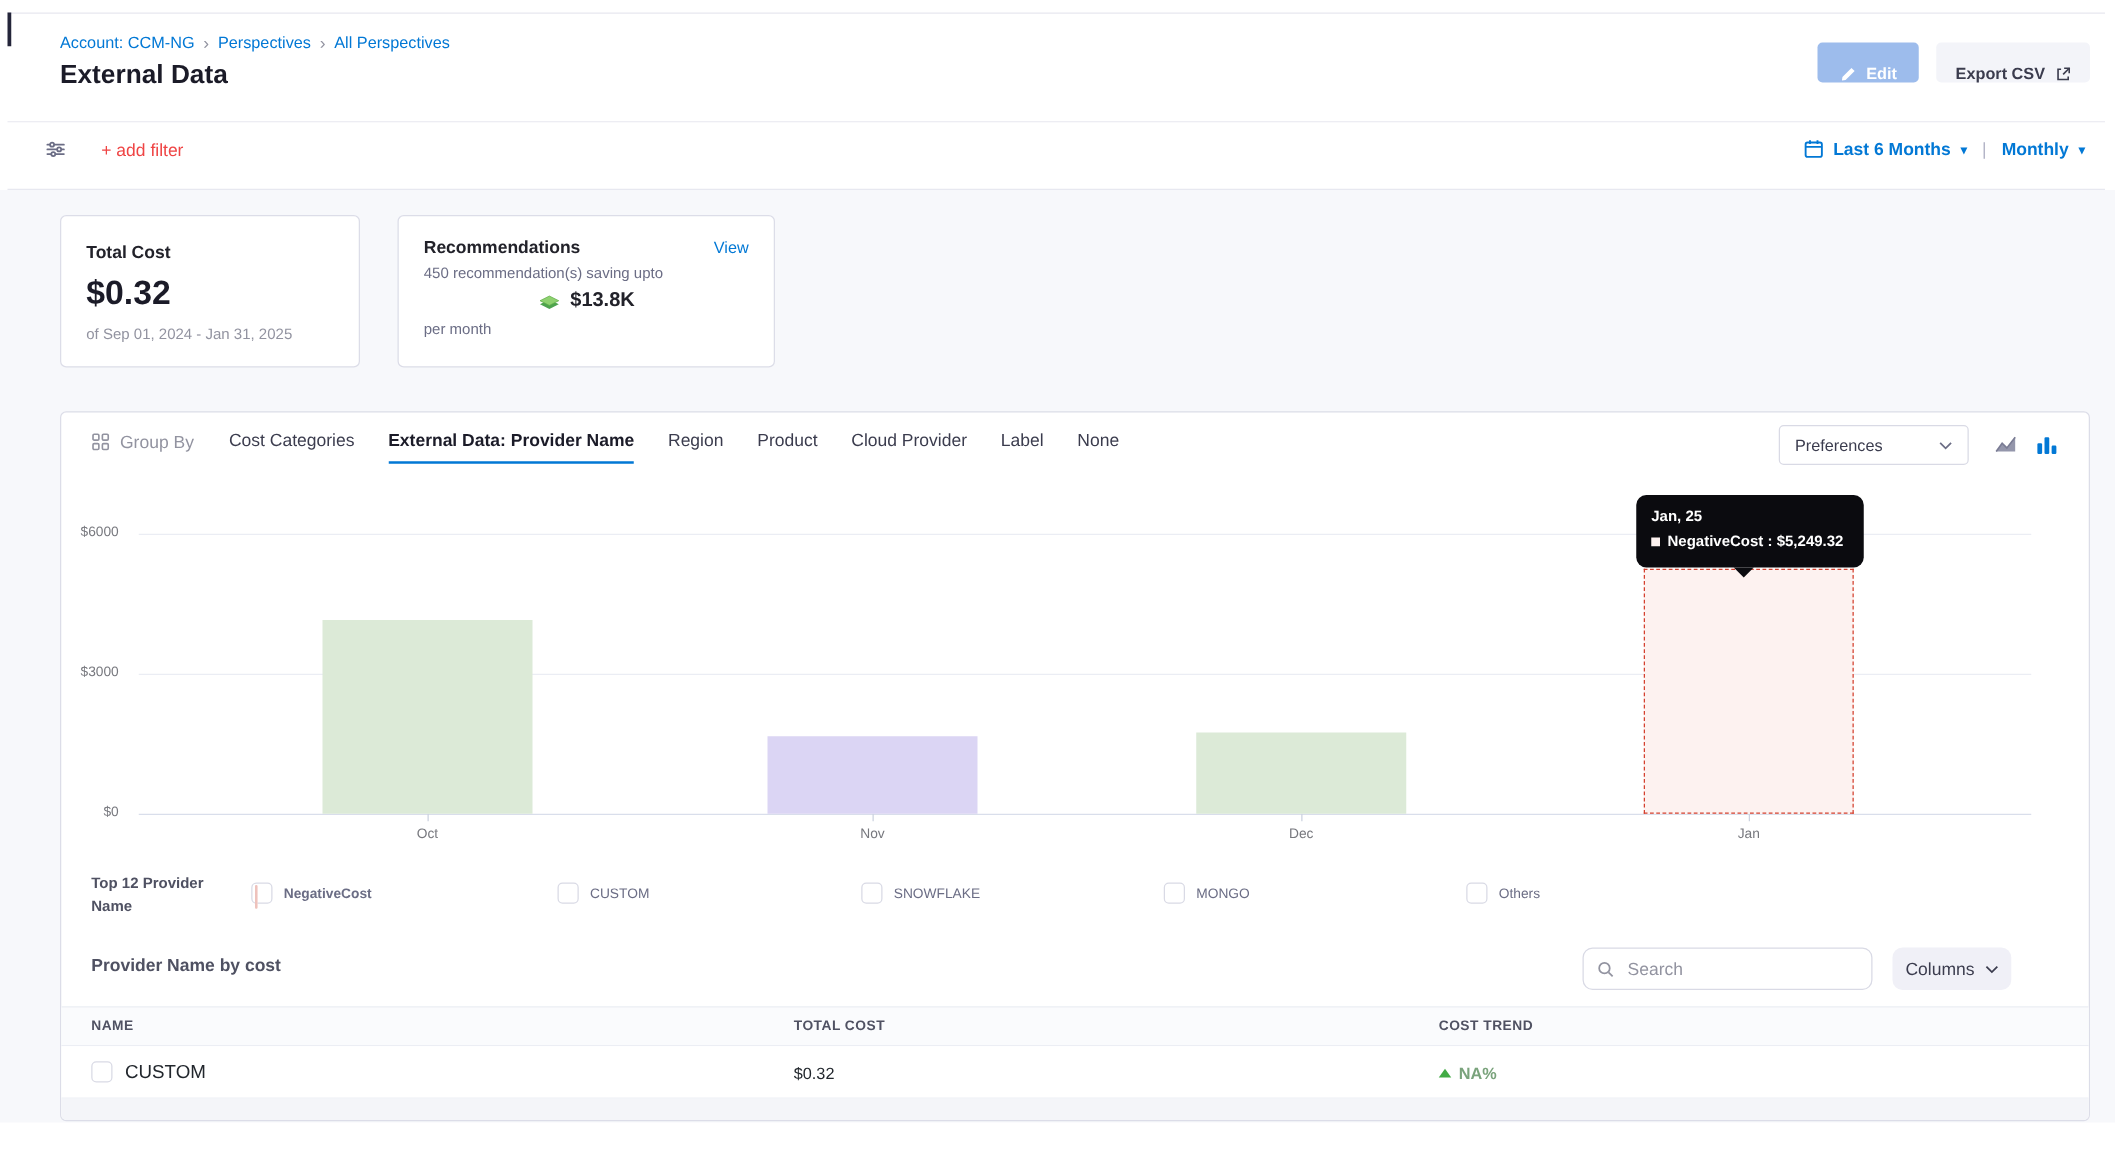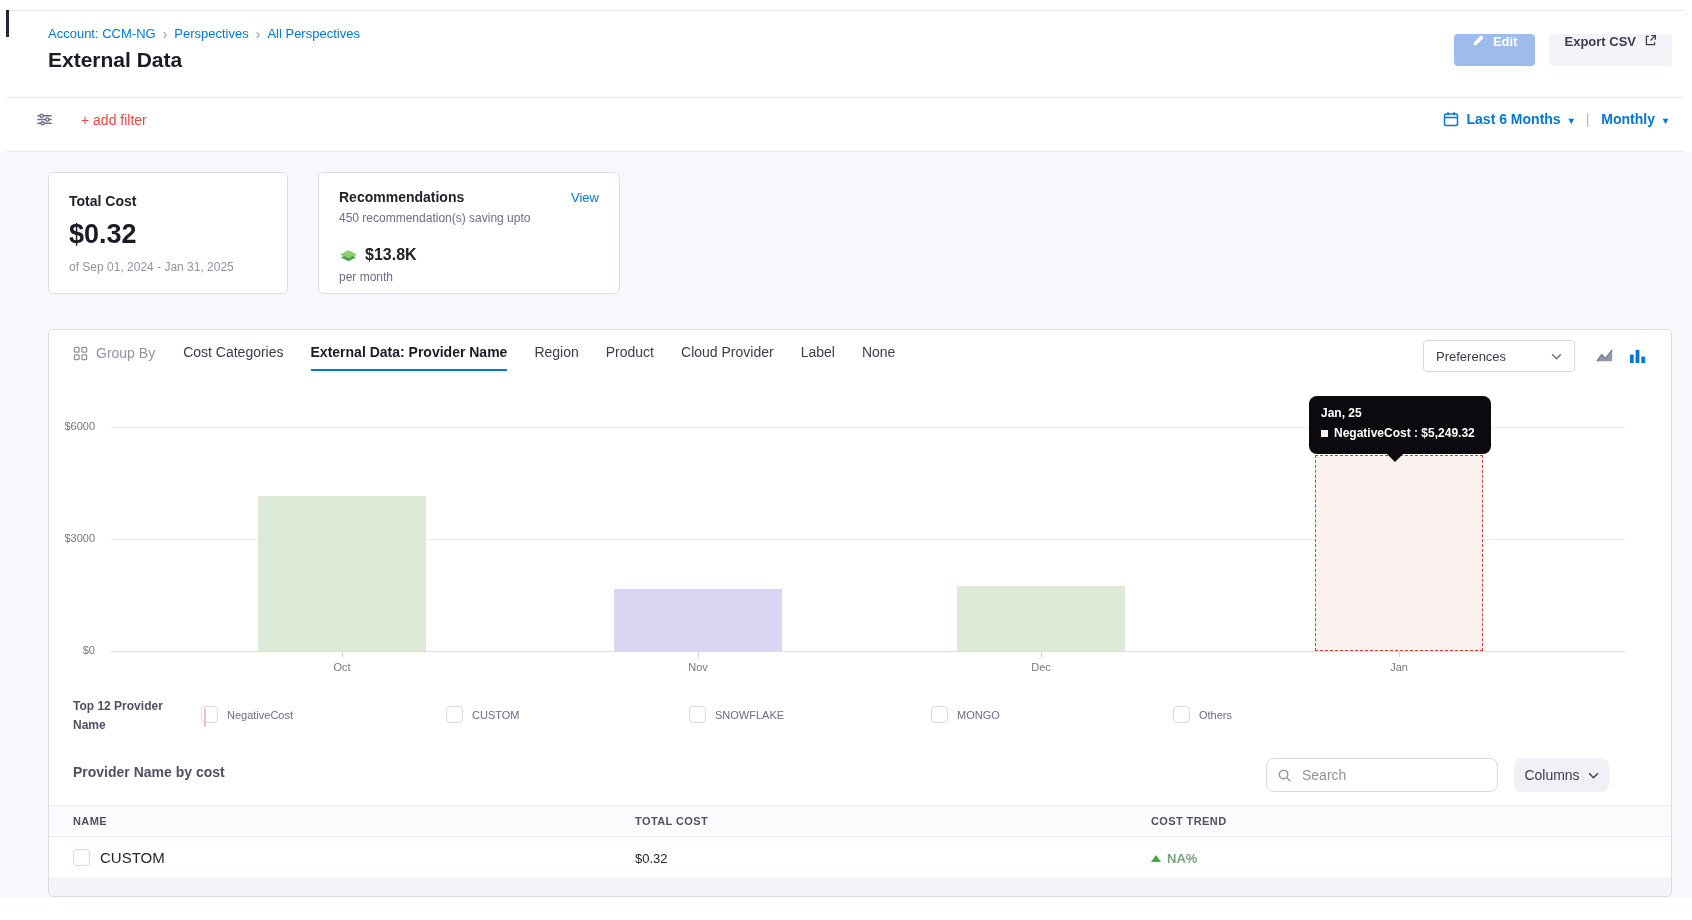--- a/index.html
+++ b/index.html
@@ -9,21 +9,21 @@
   .top-hairline { position:absolute; left:6px; right:8px; top:10px; height:1px; background:#e7e8f0; }
   .nav-tick { position:absolute; left:6px; top:10px; width:3px; height:27px; background:#24253a; }
 
   
   .hdr { position:absolute; left:48px; right:20px; top:26px; height:66px; }
   .breadcrumb { display:flex; align-items:center; gap:7px; font-size:13px; }
   .breadcrumb a { color:#0278d5; text-decoration:none; cursor:pointer; }
   .crumb-sep { color:#9293a0; font-size:14px; line-height:1; }
   .page-title { margin:7px 0 4px; font-size:21px; font-weight:700; color:#1b1b28; }
   .hdr-actions { position:absolute; right:0; top:8px; display:flex; gap:14px; }
-  .btn { display:flex; align-items:flex-start; gap:8px; height:32px; border:none; border-radius:4px; font-size:13px; font-weight:700; font-family:inherit; cursor:pointer; }
+  .btn { display:flex; align-items:flex-end; gap:8px; height:32px; border:none; border-radius:4px; font-size:13px; font-weight:700; font-family:inherit; cursor:pointer; }
   .btn-edit { background:#9dbcec; color:#fff; padding:0 18px; }
   .btn-export { background:#f3f4f9; color:#3b3c4e; padding:0 15px; }
   .hdr-divider { position:absolute; left:6px; right:8px; top:97px; height:1px; background:#e7e8f0; }
 
   
   .toolbar { position:absolute; left:0; right:0; top:98px; height:53px; background:#fff; }
   .tb-left { position:absolute; left:36px; top:13px; display:flex; align-items:center; gap:28px; }
   .add-filter { color:#ef4444; font-size:14px; font-weight:500; cursor:pointer; }
   .tb-right { position:absolute; right:24px; top:13px; display:flex; align-items:center; gap:8px; color:#0278d5; font-size:14px; font-weight:600; }
   .tb-right .caret { font-size:10px; margin-top:2px; }
@@ -35,21 +35,21 @@
 
   .card { position:absolute; top:20px; background:#fff; border:1px solid #dcdde8; border-radius:5px; }
   .card-total { left:48px; width:240px; height:122px; padding:20px; }
   .card-label { font-size:14px; font-weight:700; color:#22222a; }
   .card-value { font-size:27px; font-weight:700; color:#1b1b28; margin-top:10px; }
   .card-period { font-size:12px; color:#9293a0; margin-top:10px; }
   .card-reco { left:318px; width:302px; height:122px; padding:16px 20px; }
   .reco-top { display:flex; justify-content:space-between; align-items:center; }
   .view-link { color:#0278d5; font-size:13px; cursor:pointer; }
   .reco-sub { font-size:12px; color:#6b6d85; margin-top:6px; }
-  .reco-amt-row { display:flex; align-items:center; gap:7px; margin-top:21px; }
+  .reco-amt-row { display:flex; align-items:center; gap:7px; margin-top:7px;justify-content:center; }
   .reco-amt { font-size:16px; font-weight:700; color:#22222a; }
   .reco-per { font-size:12px; color:#6b6d85; margin-top:6px; }
 
   
   .panel { position:absolute; left:48px; top:177px; width:1624px; height:568px; background:#fff; border:1px solid #dcdde8; border-radius:5px; overflow:hidden; }
 
   .gb-row { position:absolute; left:0; top:0; width:100%; height:50px; }
   .gb-left { position:absolute; left:24px; top:14px; display:flex; align-items:center; gap:28px; }
   .gb-label { display:flex; align-items:center; gap:8px; color:#9293a0; font-size:14px; font-weight:500; }
   .gb-tabs { display:flex; align-items:center; gap:27px; }
@@ -270,21 +270,21 @@
           <div class="xtick" style="left: 1350px;"></div>
           <div class="xlab" style="left: 1310px;">Jan</div>
           <div class="bar" style="left: 565px; top: 208.653px; width: 168px; height: 62.3467px; background: rgb(219, 213, 244);"></div>
           <div class="bar" style="left: 209px; top: 116.067px; width: 168px; height: 154.933px; background: rgb(220, 234, 215);"></div>
           <div class="bar" style="left: 908px; top: 205.667px; width: 168px; height: 65.3333px; background: rgb(220, 234, 215);"></div>
           <div class="bar dashed" style="left: 1266px; top: 75.0254px; width: 168px; height: 195.975px; background: rgb(253, 242, 240); border: 1.5px dashed rgb(212, 64, 47);"></div>
         </div>
 
       <div class="legend-row" id="legend-layer">
         <div class="legend-title">Top 12 Provider Name</div>
-      <div class="legend-item" style="left: 152px;">
+      <div class="legend-item" style="left: 152px; font-weight: bold;">
             <span class="sw-outer"><span class="sw-inner" style="background:#fdf0ee;border:1px solid #eec2bc;"></span></span>
             <span class="legend-name">NegativeCost</span>
           </div>
           <div class="legend-item" style="left: 397px;">
             <span class="sw-outer"><span class="sw-inner" style="background:#1e96f0;"></span></span>
             <span class="legend-name">CUSTOM</span>
           </div>
           <div class="legend-item" style="left: 640px;">
             <span class="sw-outer"><span class="sw-inner" style="background:#4531e4;"></span></span>
             <span class="legend-name">SNOWFLAKE</span>

